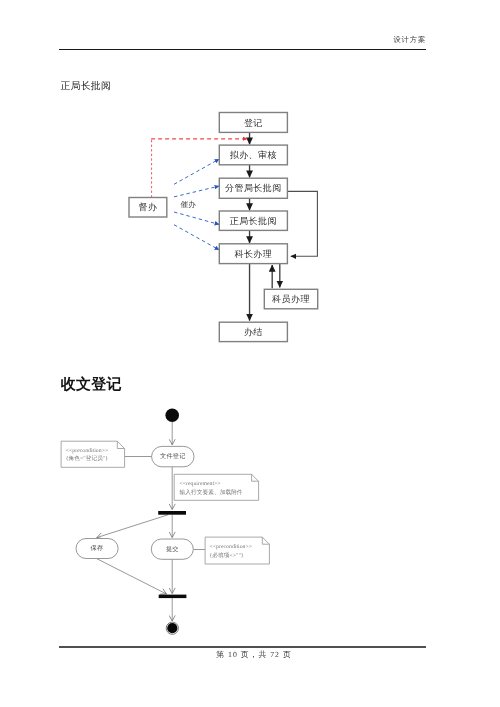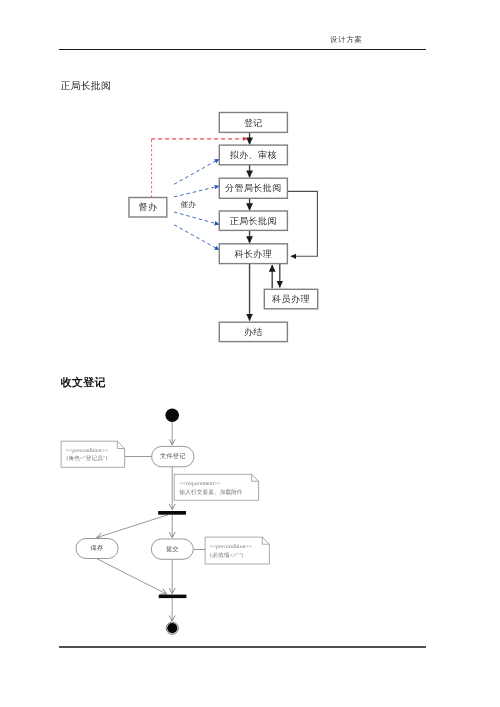--- a/index.html
+++ b/index.html
@@ -3,29 +3,29 @@
 <meta charset="utf-8">
 <title>design-doc-page</title>
 <style>
   html,body{margin:0;padding:0;background:#ffffff;}
   body{width:500px;height:707px;position:relative;overflow:hidden;
        font-family:"Liberation Serif",serif;color:#1a1a1a;
        -webkit-font-smoothing:antialiased;text-rendering:geometricPrecision;}
   .page{position:absolute;left:0;top:0;width:500px;height:707px;
         transform:translateZ(0);}
   #hdr-rule{position:absolute;left:59px;top:49px;width:367.4px;height:1.25px;background:#1a1a1a;}
-  #hdr-title{position:absolute;left:330px;top:35.2px;width:96.2px;
+  #hdr-title{position:absolute;left:330px;top:35.2px;width:96.2px;text-align:right;
              font-size:7.3px;letter-spacing:0.9px;color:#3a3a3a;white-space:nowrap;}
   #ft-rule{position:absolute;left:59px;top:646px;width:367.4px;height:2.3px;background:#505050;}
   #ft-text{position:absolute;left:61px;top:650px;width:386px;text-align:center;
            font-size:7.8px;letter-spacing:1.0px;color:#383838;}
   .sect-title{position:absolute;white-space:nowrap;}
   #sect-1{left:60.6px;top:79px;font-size:9.9px;letter-spacing:.2px;
           font-family:"Liberation Sans",sans-serif;color:#1f1f1f;}
-  #sect-2{left:60.8px;top:376.2px;font-size:11px;letter-spacing:.2px;
+  #sect-2{left:60.8px;top:376.2px;font-size:15px;letter-spacing:.2px;
           font-family:Liberation Mono, monospace;font-weight:bold;color:#141414;}
   svg.diagram{position:absolute;left:0;top:0;width:500px;height:707px;pointer-events:none;
               shape-rendering:geometricPrecision;}
   svg.diagram [data-interactable="true"]{pointer-events:auto;}
   svg text{-webkit-font-smoothing:antialiased;text-rendering:geometricPrecision;}
   .boxlabel{font-family:"Liberation Serif",serif;font-size:9.0px;fill:#2b2b2b;
             text-anchor:middle;dominant-baseline:central;letter-spacing:.45px;}
   .smalllabel{font-family:"Liberation Serif",serif;font-size:7.6px;fill:#3a3a3a;
               text-anchor:middle;dominant-baseline:central;letter-spacing:.3px;}
   .actlabel{font-family:"Liberation Serif",serif;font-size:6.2px;fill:#4a4a4a;
@@ -174,13 +174,14 @@
       <g data-interactable="true">
         <path data-interactable="false" d="M 205.1 537.1 L 262.3 537.1 L 269.4 544.2 L 269.4 564.0 L 205.1 564.0 Z" fill="#ffffff" stroke="#999999" stroke-width="0.85"></path>
         <path data-interactable="false" d="M 262.3 537.1 L 262.3 544.2 L 269.4 544.2" fill="none" stroke="#999999" stroke-width="0.85"></path>
         <text class="notetext" x="209.6" y="548.2" data-interactable="false">&lt;&lt;precondition&gt;&gt;</text>
         <text class="notetext" x="209.6" y="557.2" data-interactable="false">{必填项&lt;&gt;""}</text>
       </g>
     </g>
   </svg>
 
   <div id="ft-rule" data-interactable="false"></div>
+  <div id="ft-text" data-interactable="false">第 10 页，共 72 页</div>
 </div>
 
 </body></html>

